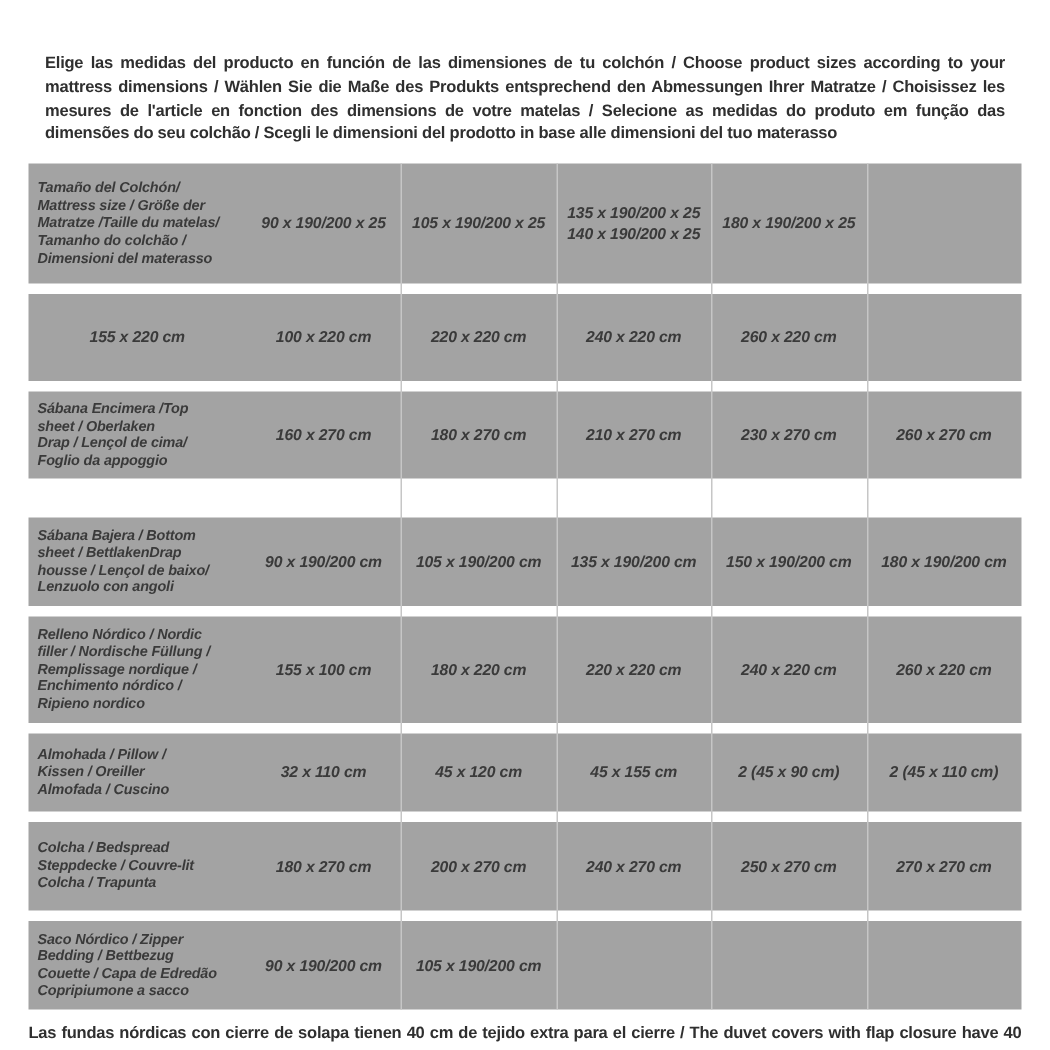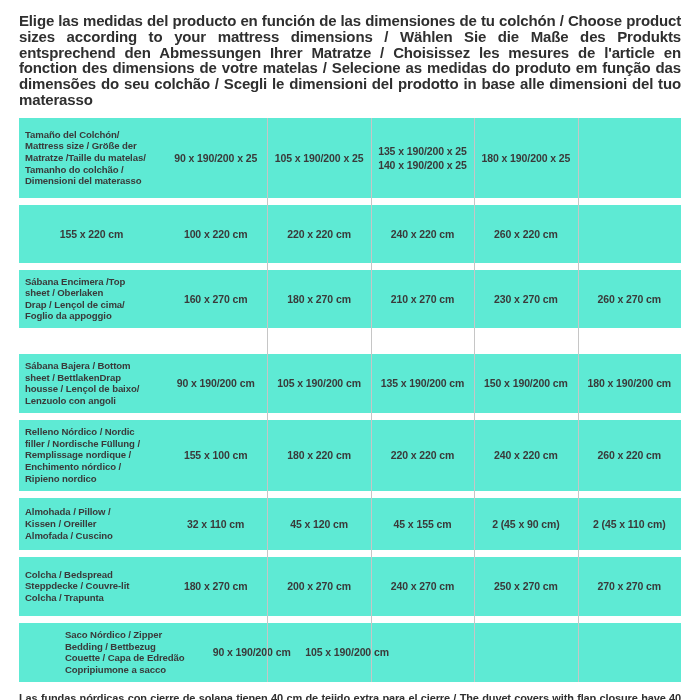--- a/index.html
+++ b/index.html
@@ -4,53 +4,54 @@
 <style>
   html,body{margin:0;padding:0;background:#ffffff;}
   body{
     width:700px;height:700px;overflow:hidden;
     font-family:"Liberation Sans",sans-serif;
     color:#333333;
     -webkit-font-smoothing:antialiased;
   }
   .page{padding:0 19px;box-sizing:border-box;width:700px;}
   .intro{
-    margin:0;padding-top:13px;
-    font-size:15px;font-weight:bold;line-height:15.8px;
+    margin:11px;padding-top:24px;
+    font-size:11px;font-weight:bold;line-height:15.8px;
     letter-spacing:-0.15px;
     color:#2f2f2f;
     text-align:justify;
   }
   .size-table{
     position:relative;
     margin-top:10px;
     display:flex;flex-direction:column;gap:7px;
   }
   .vline{
     position:absolute;top:0;bottom:0;width:1px;
     background:#c6c6c6;z-index:2;
   }
   .vline.v1{left:248px;}
   .vline.v2{left:352px;}
   .vline.v3{left:455px;}
   .vline.v4{left:559px;}
   .row{
-    background:#5eead4;
+    background:#a3a3a3;
     display:grid;
     grid-template-columns:145px repeat(5,1fr);
     align-items:center;
+    font-style:italic;
   }
   .row.r1{min-height:80px;}
   .row.r2{min-height:58px;}
   .row.r3{min-height:58px;}
   .row.r4{min-height:59px;margin-top:19px;}
   .row.r5{min-height:71px;}
   .row.r6{min-height:52px;}
   .row.r7{min-height:59px;}
-  .row.r8{min-height:59px;padding-left:40px;}
+  .row.r8{min-height:59px;}
   .rlabel{
     padding:5px 2px 5px 6px;
     font-size:9.6px;font-weight:bold;line-height:11.6px;
     letter-spacing:-0.1px;
     color:#3a3a3a;
     white-space:pre-line;
   }
   .cell{
     text-align:center;
     font-size:10.5px;font-weight:bold;line-height:14px;

